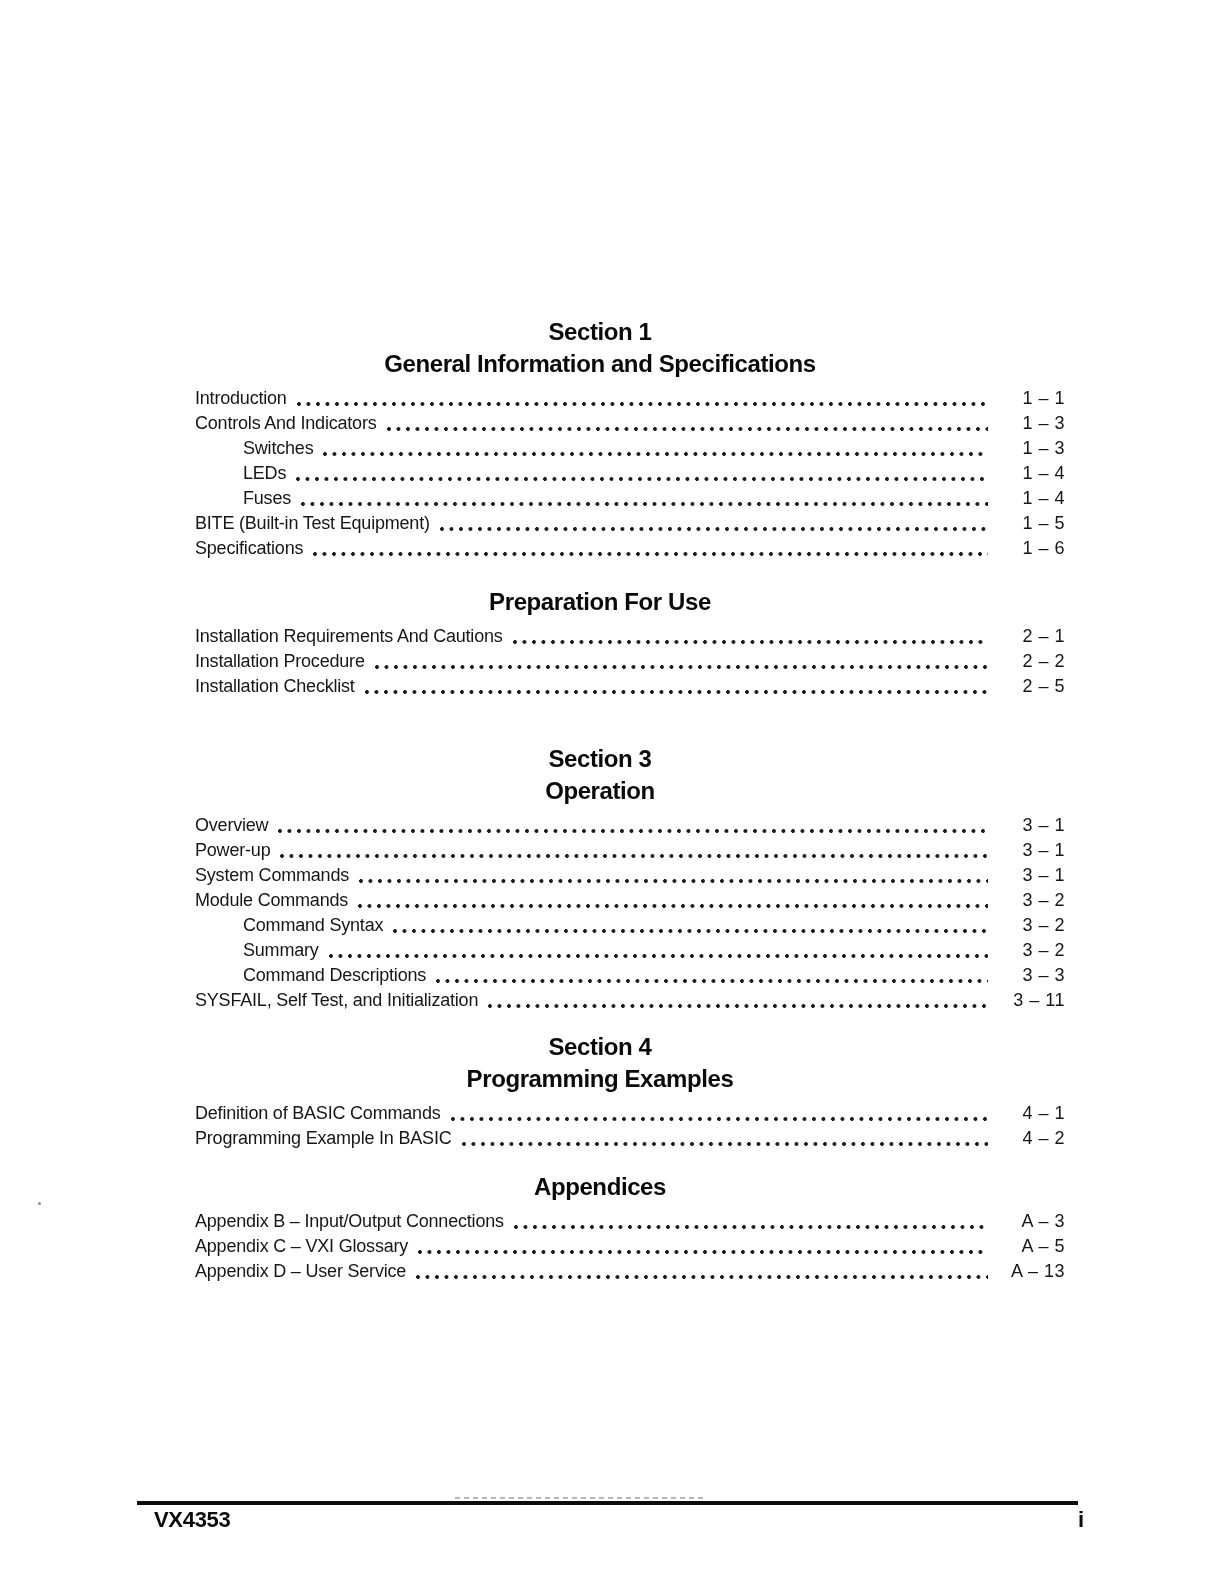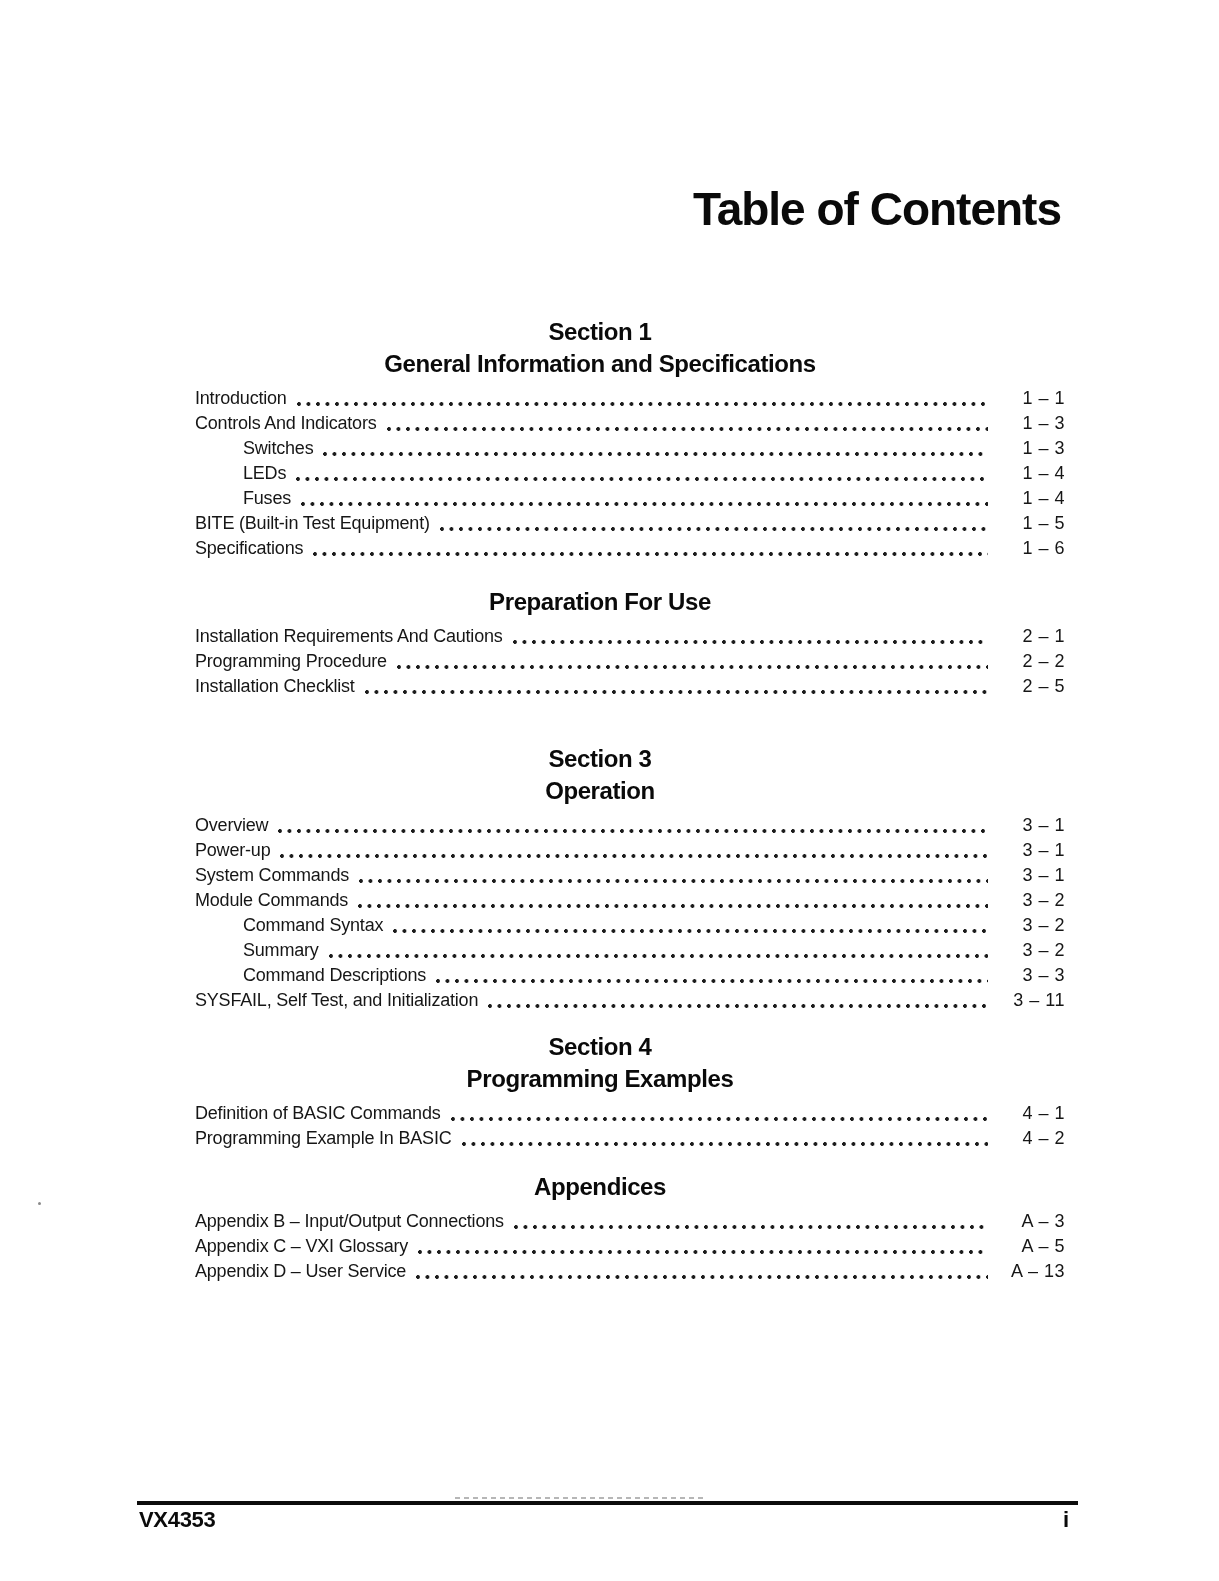--- a/index.html
+++ b/index.html
@@ -83,21 +83,21 @@
     position: absolute;
     left: 455px;
     top: 1497px;
     width: 250px;
     height: 2px;
     background-image: repeating-linear-gradient(to right, #8f8f8f 0 5px, transparent 5px 9px);
     opacity: 0.65;
   }
   .footer-row {
     position: absolute;
-    left: 139px;
+    left: 154px;
     top: 1507px;
     width: 930px;
     display: flex;
     justify-content: space-between;
     align-items: baseline;
     font-weight: bold;
   }
   .footer-left { font-size: 22px; letter-spacing: -0.3px; color: #0a0a0a; }
   .footer-right { font-size: 22px; color: #0a0a0a; }
   .artifact-dot {
@@ -108,21 +108,20 @@
     height: 3px;
     border-radius: 50%;
     background: #8a8a8a;
   }
 </style>
 </head>
 <body>
 
 <div class="page">
 
-  <div class="doc-title">Table of Contents</div>
 
   <div class="content">
 
     <div class="section s1">
       <div class="section-heading">
         <div>Section 1</div>
         <div>General Information and Specifications</div>
       </div>
       <div class="entry indent-1">
         <span class="label">Introduction</span>
@@ -164,21 +163,21 @@
     <div class="section s2">
       <div class="section-heading">
         <div>Preparation For Use</div>
       </div>
       <div class="entry indent-1">
         <span class="label">Installation Requirements And Cautions</span>
         <span class="leader"></span>
         <span class="pagenum">2 – 1</span>
       </div>
       <div class="entry indent-1">
-        <span class="label">Programming Procedure</span>
+        <span class="label">Installation Procedure</span>
         <span class="leader"></span>
         <span class="pagenum">2 – 2</span>
       </div>
       <div class="entry indent-1">
         <span class="label">Installation Checklist</span>
         <span class="leader"></span>
         <span class="pagenum">2 – 5</span>
       </div>
     </div>
 

